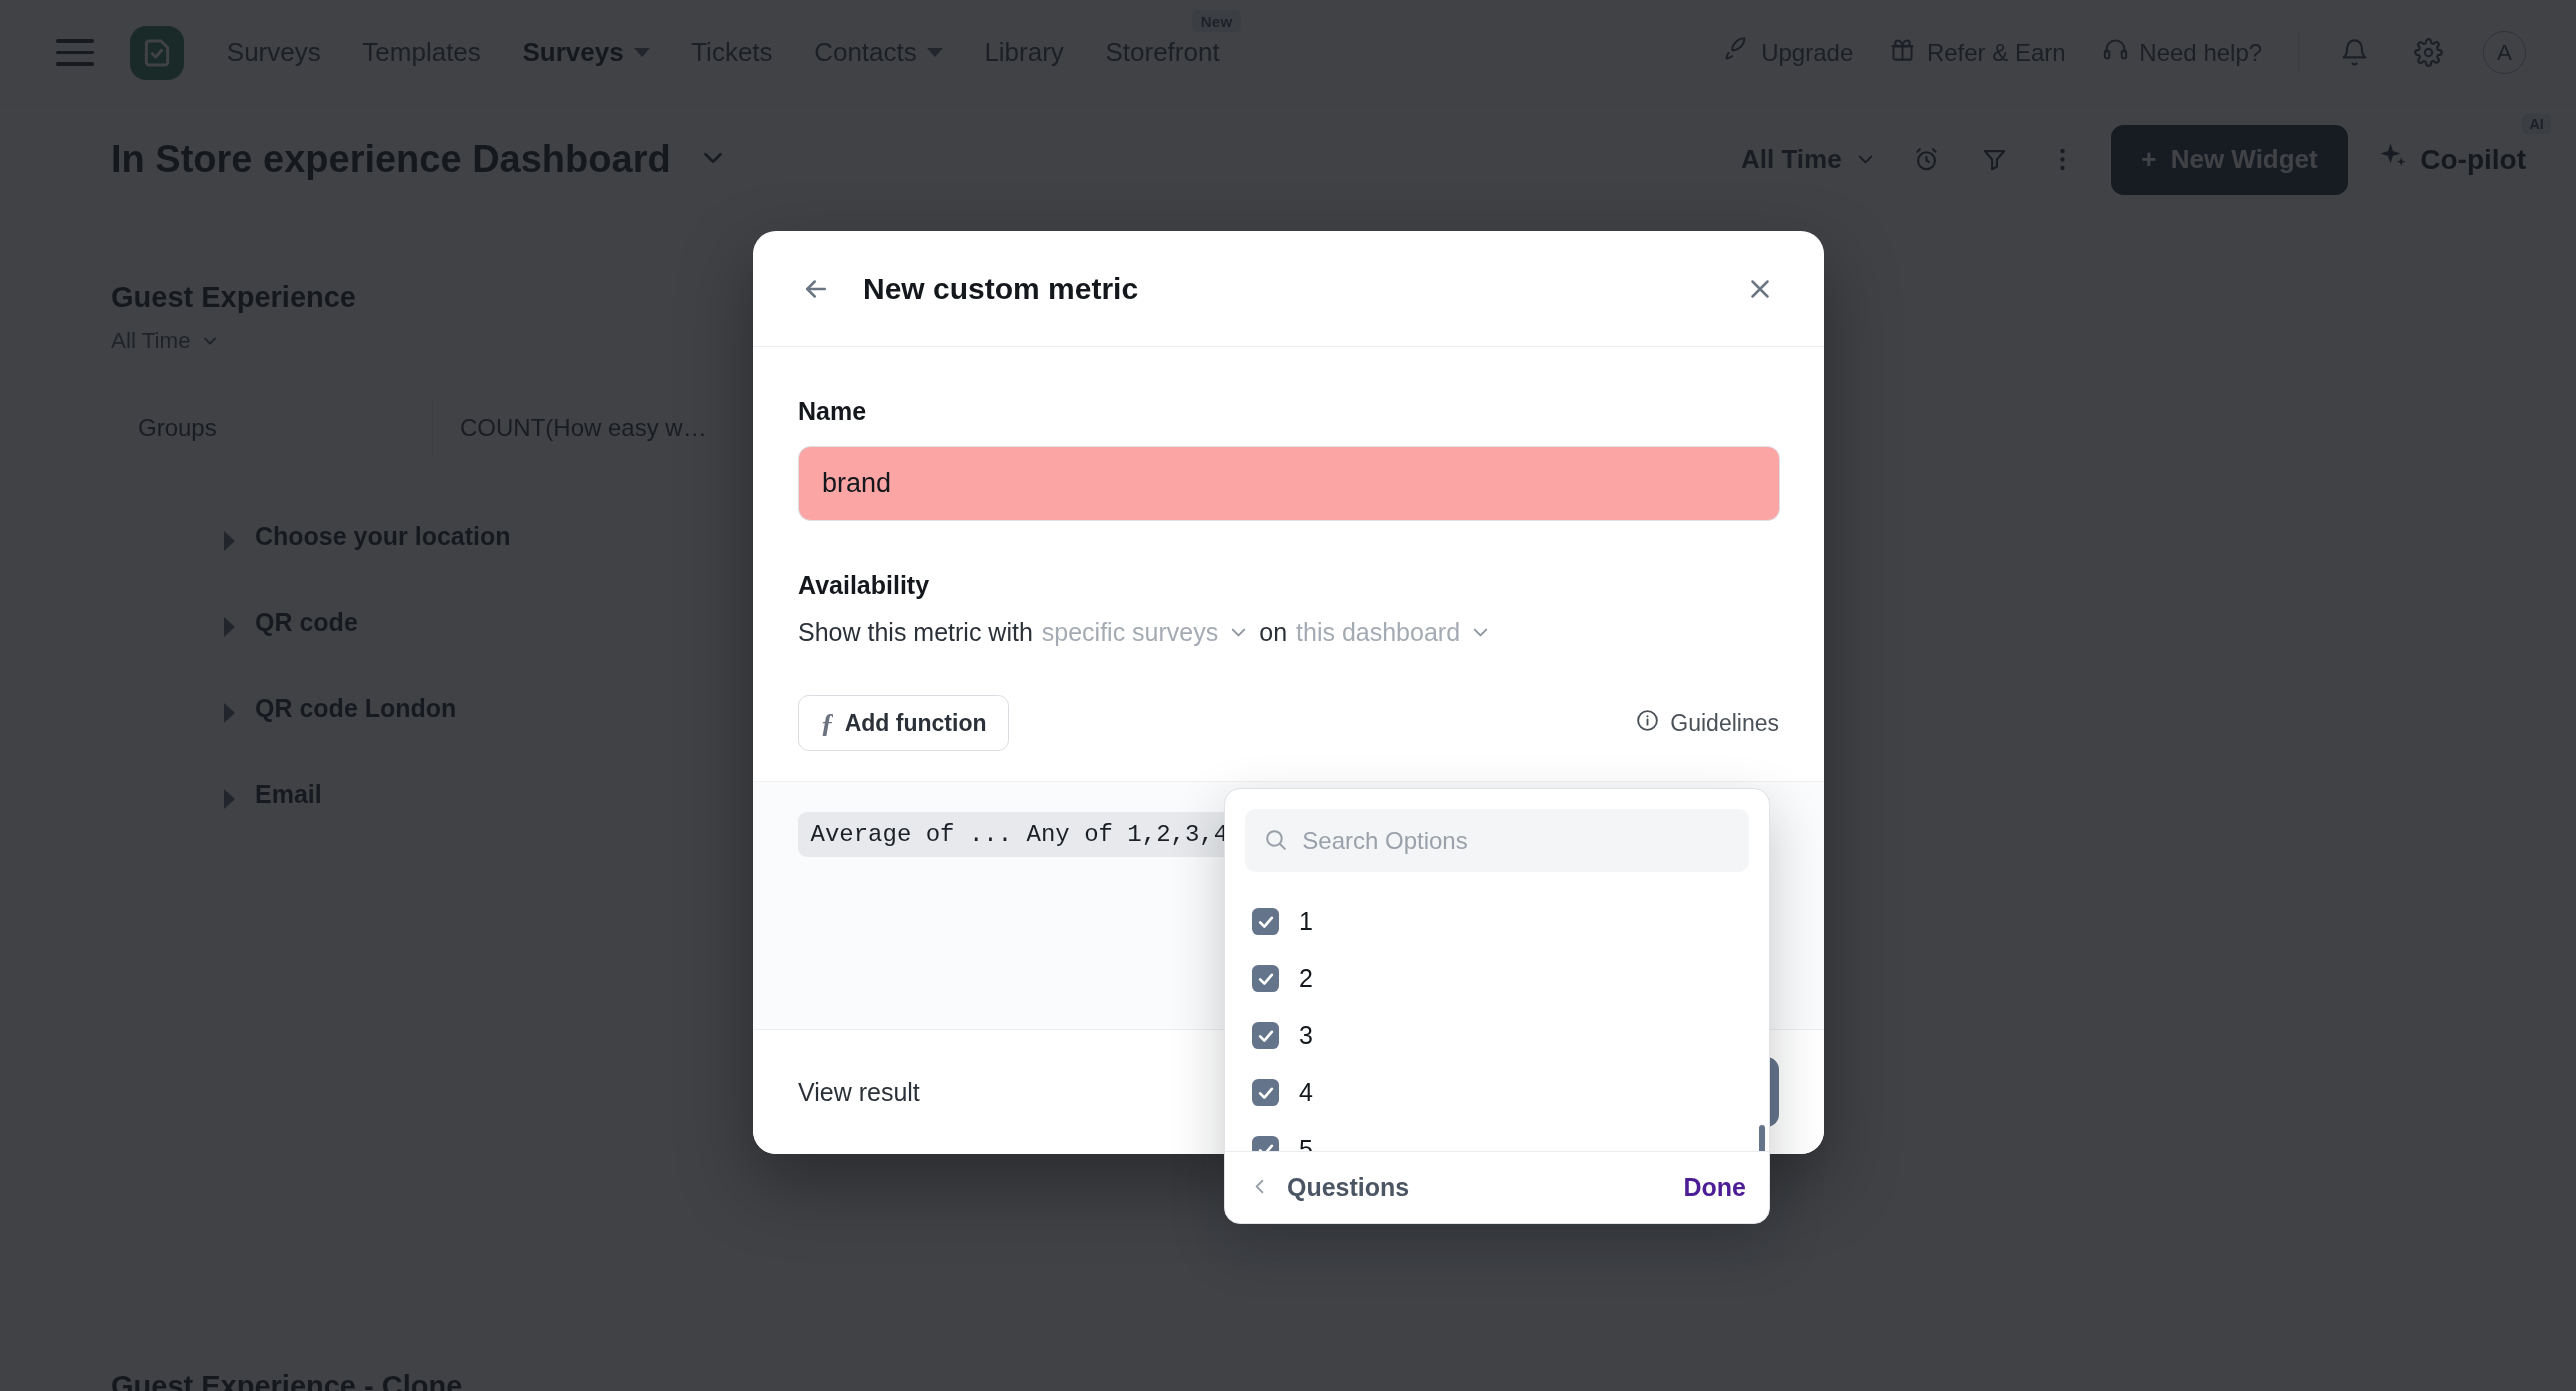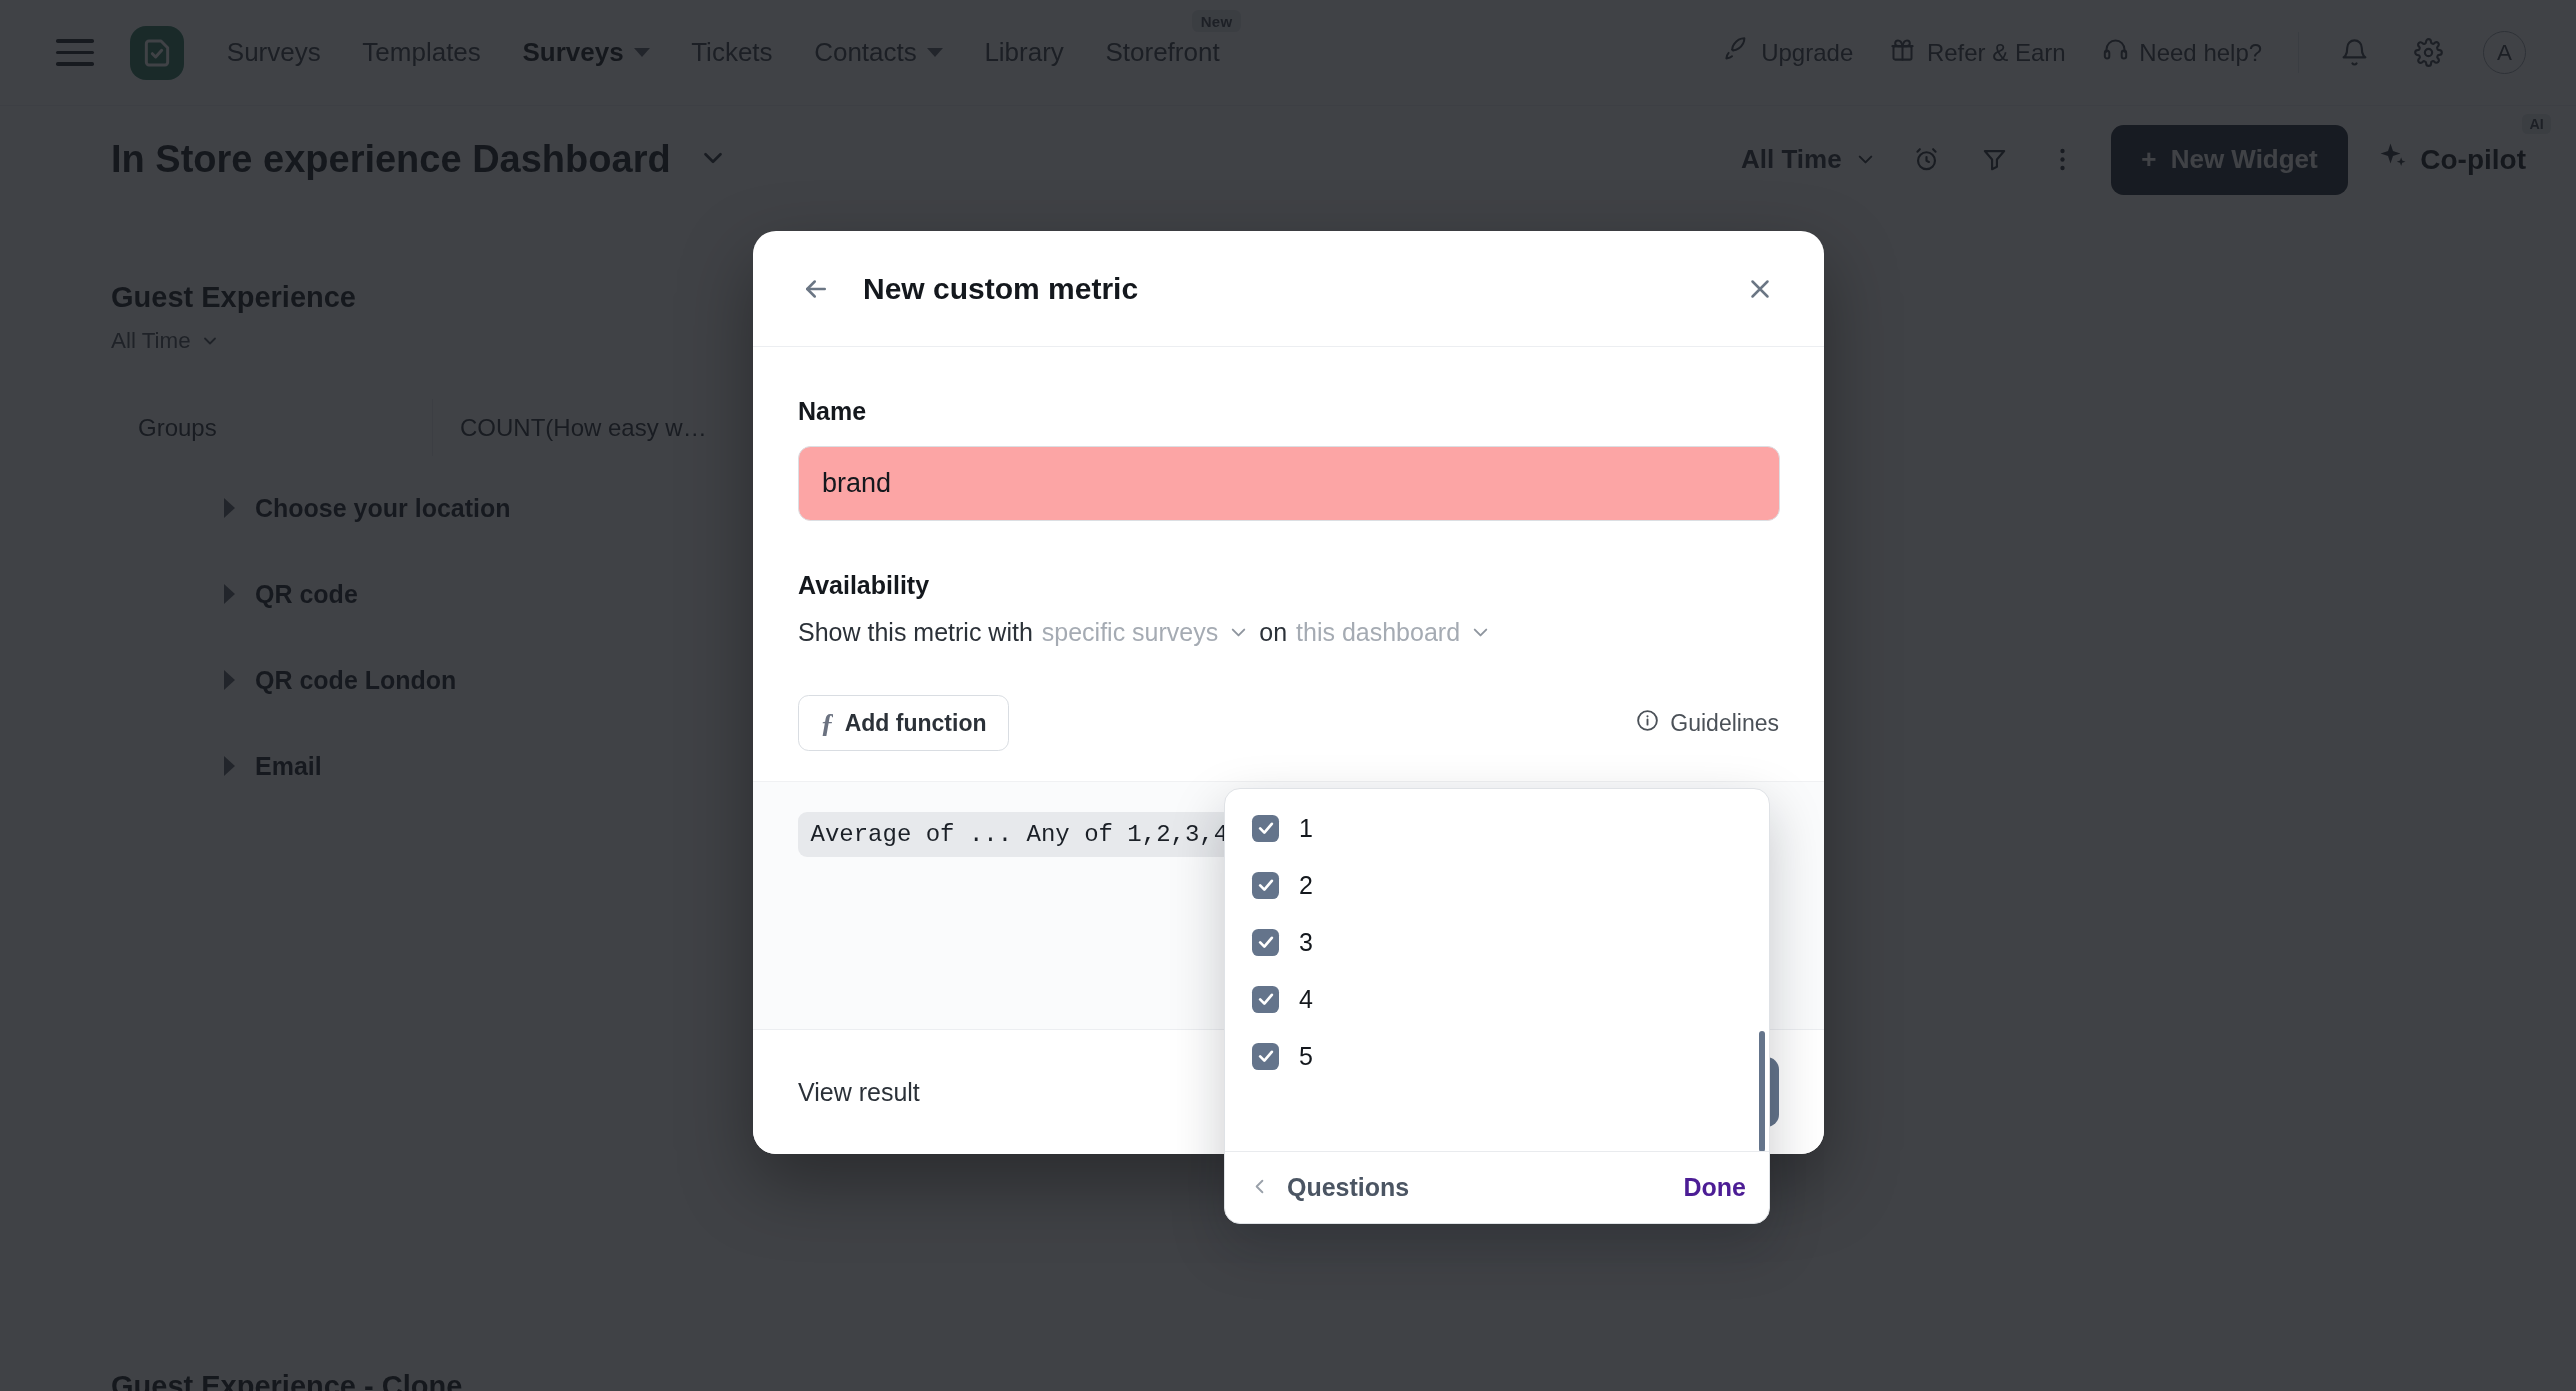--- a/index.html
+++ b/index.html
@@ -68,21 +68,21 @@
   .ai-badge { position:absolute; top:-27px; right:-25px; background:#e3e6ea; color:#40464e; font-size:14.3px; font-weight:700; border-radius:5.4px; padding:1.8px 7.2px; }
 
   
   .widget { position:absolute; left:111px; top:281px; width:2374px; }
   .widget-title { font-size:29px; font-weight:700; color:#14181d; }
   .widget-sub { margin-top:14.3px; font-size:22.4px; color:#4b5158; display:flex; align-items:center; gap:9px; cursor:pointer; }
   .table-head { margin-top:45px; display:flex; align-items:center; font-size:24px; color:#2b3138; height:57px; }
   .th { padding:0 27px; display:flex; align-items:center; height:100%; border-right:0.9px solid #e6e8eb; white-space:nowrap; overflow:hidden; }
   .rows { margin-top:9px; }
   .row {
-    display:flex; align-items:center; height:86px; padding-left:113px; gap:20px;
+    display:flex; align-items:flex-end; height:86px; padding-left:113px; gap:20px;
     font-size:25px; font-weight:600; color:#1b2027;
   }
   .chev { width:0; height:0; border-top:10px solid transparent; border-bottom:10px solid transparent; border-left:11.6px solid #5b6068; }
   .widget2 { position:absolute; left:111px; top:1370px; font-size:29px; font-weight:700; color:#14181d; }
 
   
   .overlay { position:absolute; inset:0; background:rgba(22,25,29,.82); }
 
   
   .modal {
@@ -430,20 +430,31 @@
       </div>
     </div>
 
     <div class="modal-foot">
       <div class="view-result">View result</div>
       <div class="save-btn">Save</div>
     </div>
   </div>
 
   <div class="dropdown">
+    <div class="dd-search-wrap">
+      <div class="dd-search">
+        <span>
+          <svg viewBox="0 0 24 24" fill="none" stroke="#9aa1aa" stroke-width="2" stroke-linecap="round">
+              <circle cx="11" cy="11" r="7"></circle>
+              <path d="M16.5 16.5L21 21"></path>
+            </svg>
+        </span>
+        <input placeholder="Search Options" value="" style="">
+      </div>
+    </div>
 
     <div class="dd-list">
       <div class="dd-item">
         <span class="cbox">
           <svg viewBox="0 0 24 24" fill="none" stroke="#ffffff" stroke-width="3.2" stroke-linecap="round" stroke-linejoin="round">
               <path d="M5 12.5l5 5L19 7"></path>
             </svg>
         </span>
         <span class="dd-item-label">1</span>
       </div>

